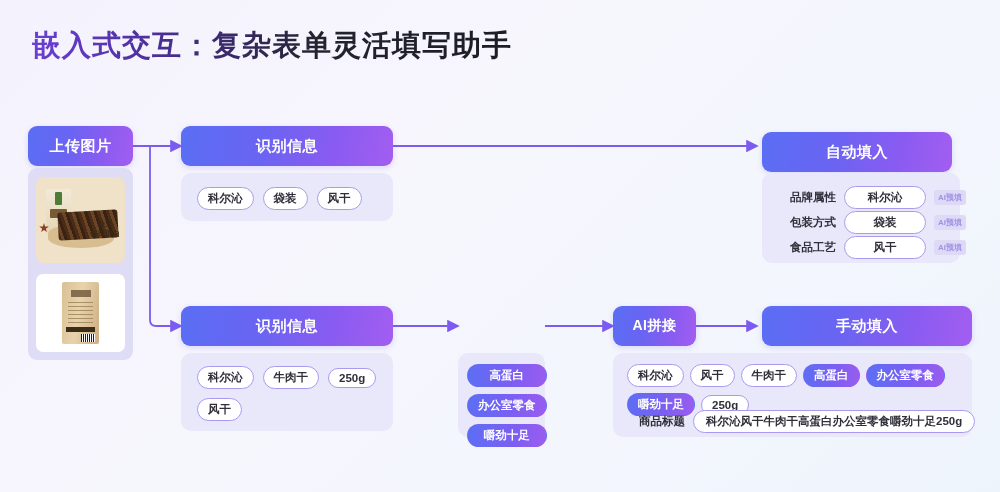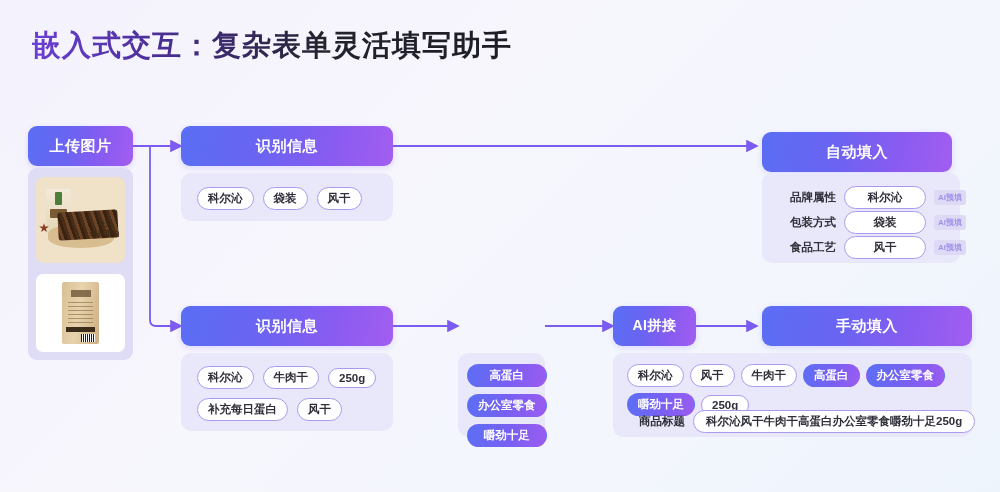--- a/index.html
+++ b/index.html
@@ -181,21 +181,20 @@
   </div>
 
   <div class="node" style="left:181px;top:306px;width:212px;height:40px;">
     <span>识别信息</span>
   </div>
   <div class="panel" style="left:181px;top:353px;width:212px;height:78px;">
     <div class="tagrow" style="left:16px;top:13px;width:182px;">
       <span class="pill">科尔沁</span>
       <span class="pill">牛肉干</span>
       <span class="pill">250g</span>
-      <span class="pill">补充每日蛋白</span>
       <span class="pill">风干</span>
     </div>
   </div>
 
   <div class="panel" style="left:458px;top:353px;width:87px;height:84px;">
     <div class="tagrow" style="left:9px;top:11px;flex-direction:column;gap:7px;align-items:stretch;">
       <span class="pill filled">高蛋白</span>
       <span class="pill filled">办公室零食</span>
       <span class="pill filled">嚼劲十足</span>
     </div>

